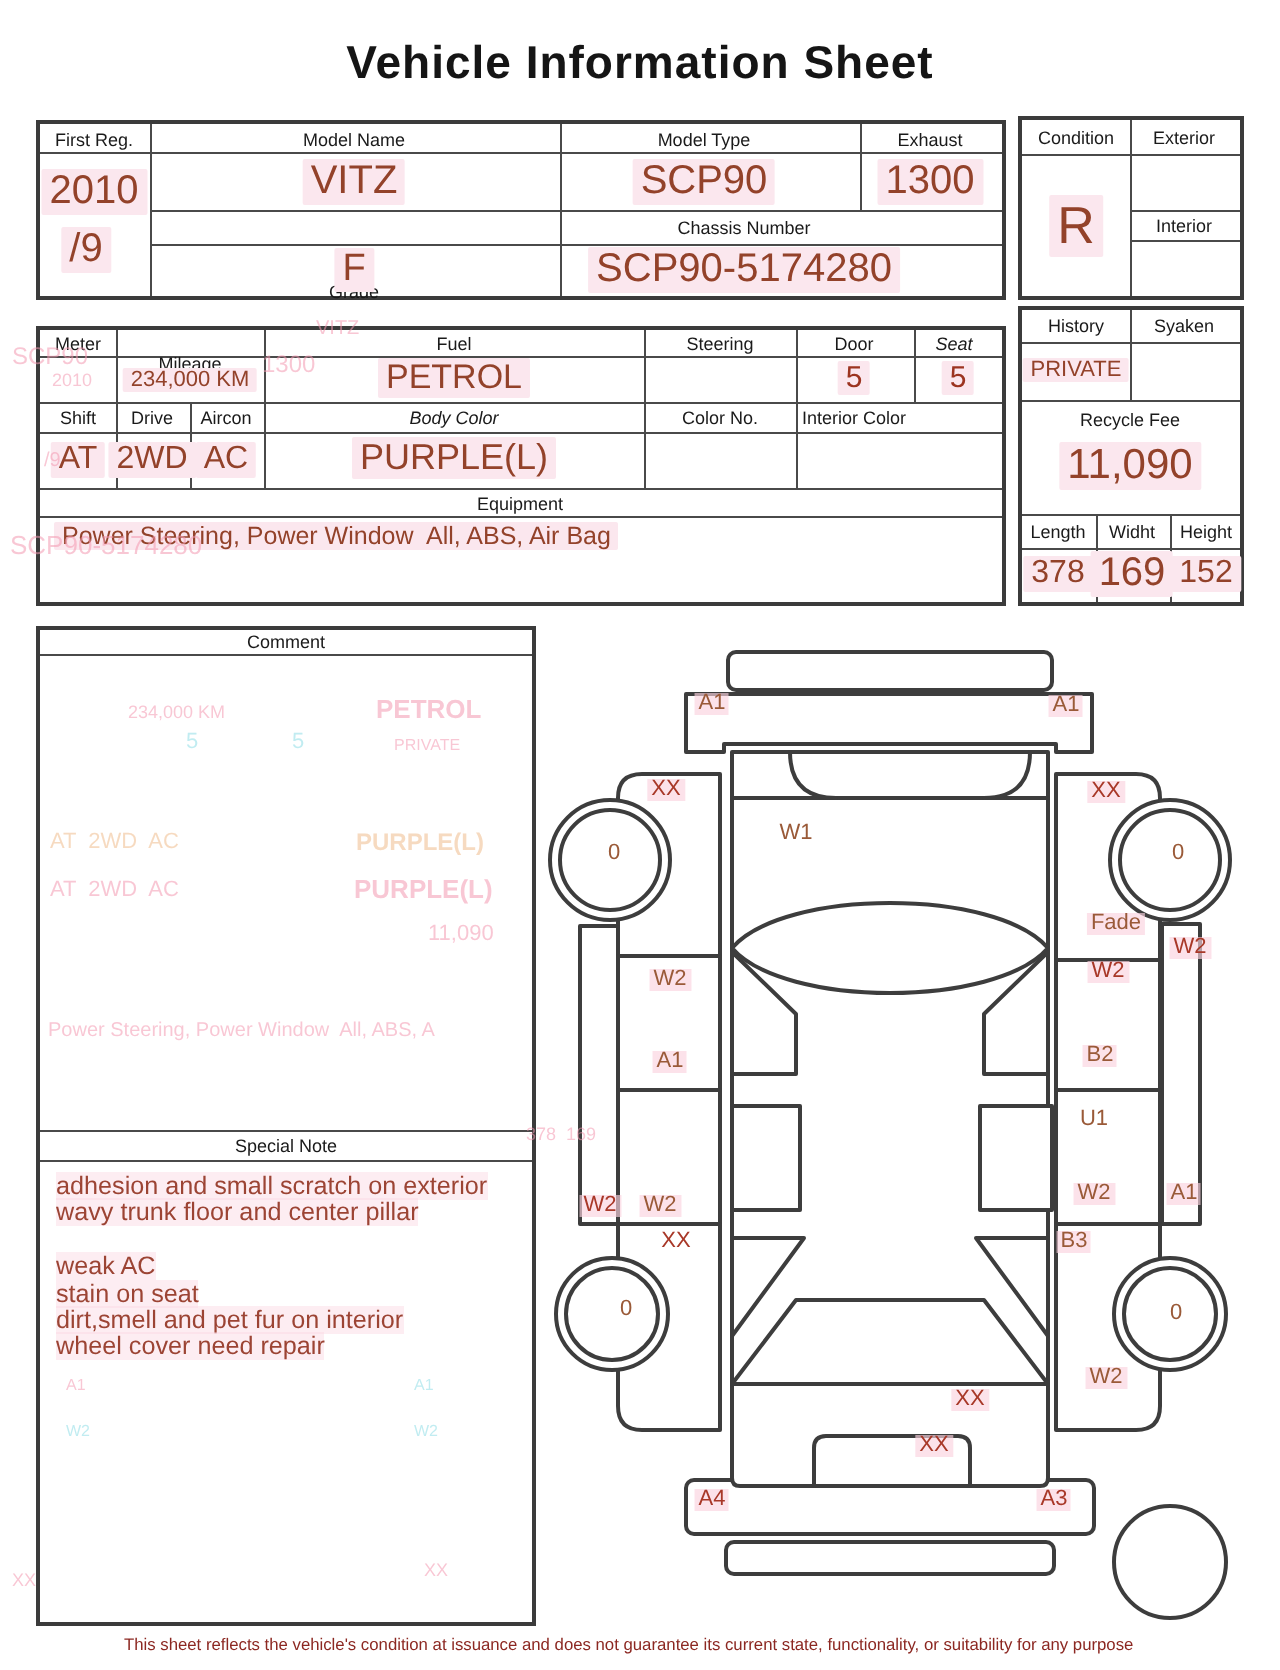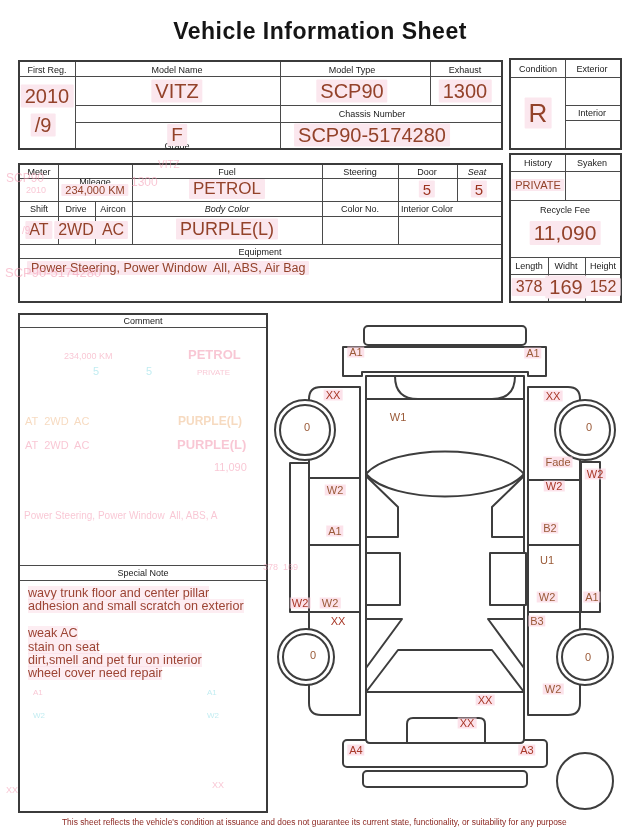--- a/index.html
+++ b/index.html
@@ -127,22 +127,22 @@
     <div class="val hl" style="left:92px;top:132px;font-size:16px;">152</div>
   </div>
 
   <div class="box" style="left:18px;top:313px;width:250px;height:500px;padding-left:31px;">
     <div class="ln" style="left:0;top:12px;width:246px;height:1px;"></div>
     <div class="ln" style="left:0;top:250px;width:246px;height:1px;"></div>
     <div class="ln" style="left:0;top:265px;width:246px;height:1px;"></div>
     <div class="hdr" style="left:123px;top:1px;">Comment</div>
     <div class="hdr" style="left:123px;top:253px;">Special Note</div>
     <div class="abs" id="note-lines" style="left:8px;top:272px;width:234px;">
+        <div class="note-line"><span>adhesion and small scratch on exterior</span></div>
         <div class="note-line"><span>wavy trunk floor and center pillar</span></div>
-        <div class="note-line"><span>adhesion and small scratch on exterior</span></div>
         <div class="note-line">&nbsp;</div>
         <div class="note-line"><span>weak AC</span></div>
         <div class="note-line"><span>stain on seat</span></div>
         <div class="note-line"><span>dirt,smell and pet fur on interior</span></div>
         <div class="note-line"><span>wheel cover need repair</span></div>
       </div>
   </div>
 
   <div class="abs" style="left:270px;top:310px;width:370px;height:500px;">
     <svg width="370" height="500" viewBox="0 0 370 500">

